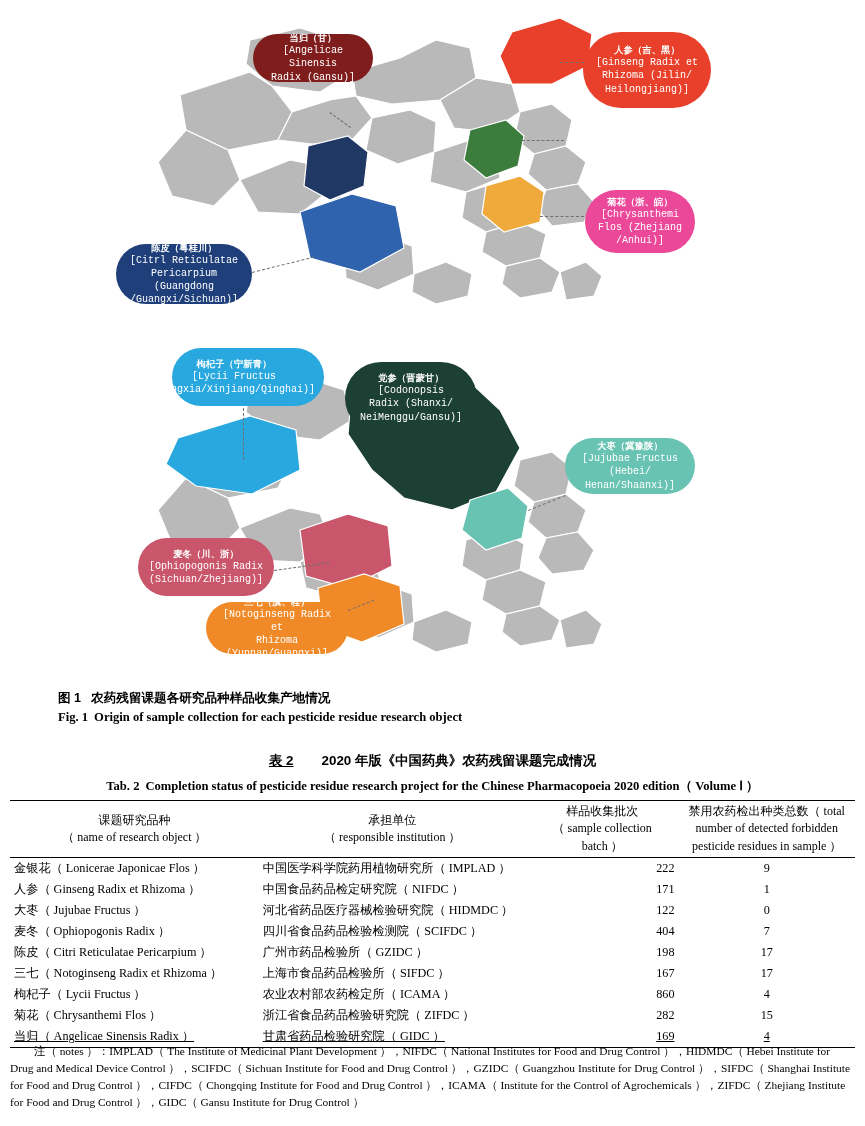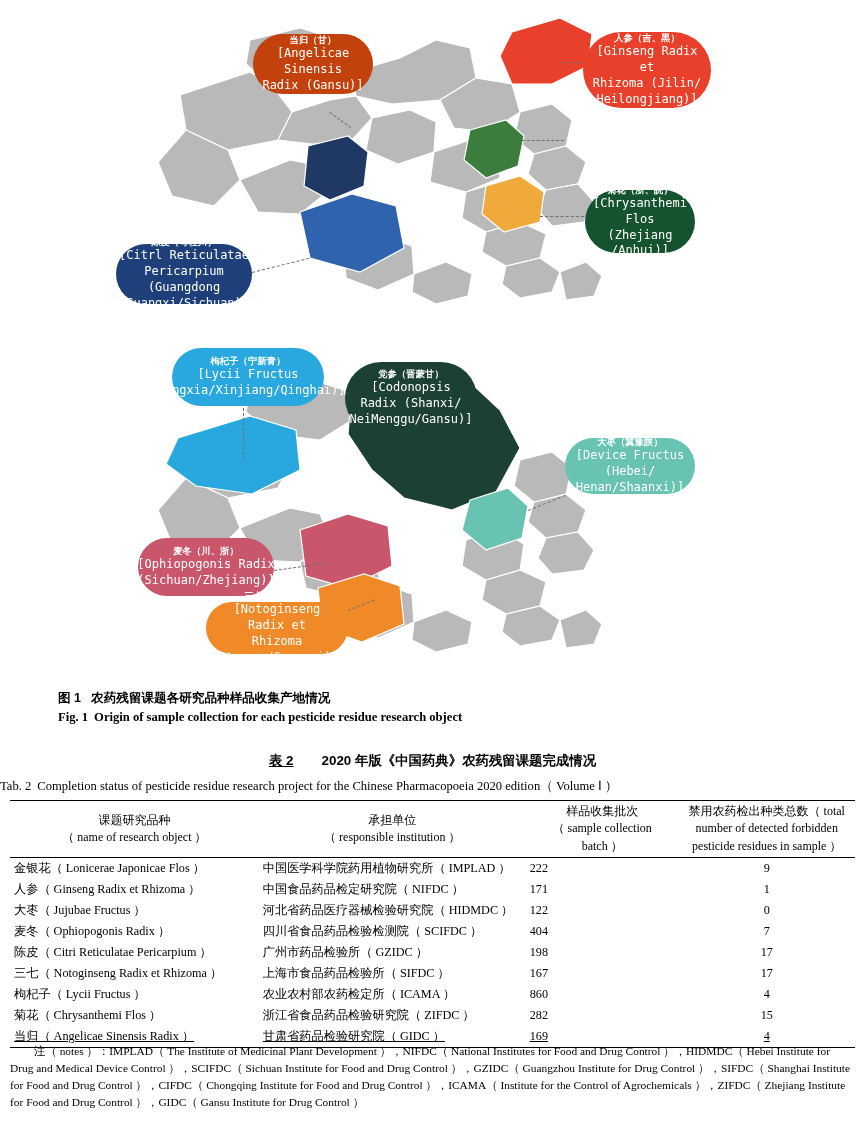--- a/index.html
+++ b/index.html
@@ -52,21 +52,21 @@
     align-items: center;
     justify-content: center;
   }
   .bubble span { display: block; }
   .bubble .cn {
     font-family: "Liberation Sans", sans-serif;
     font-size: 9.2px;
     font-weight: bold;
     letter-spacing: .2px;
   }
-  .bubble .en { font-size: 12px; }
+  .bubble .en { font-size: 10px; font-family: Liberation Mono, monospace; }
   .lead {
     position: absolute;
     border-top: 1px dashed #6f6f6f;
     height: 0;
     transform-origin: 0 0;
   }
 
   
   .caption {
     position: absolute;
@@ -85,22 +85,22 @@
     top: 752px; left: 0; width: 865px;
     text-align: center;
     font-family: "Liberation Sans", sans-serif;
     font-weight: bold;
     font-size: 13.4px;
   }
   .tab-title-cn .num { margin-right: 28px; text-decoration: underline; }
   .tab-title-en {
     position: absolute;
     top: 778px; left: 0; width: 865px;
-    text-align: left;
-    font-weight: normal;
+    text-align: center;
+    font-weight: bold;
     font-size: 12.6px;
   }
   .tab-title-en .num { margin-right: 6px; }
 
   table.data {
     position: absolute;
     top: 800px;
     left: 10px;
     width: 845px;
     border-collapse: collapse;
@@ -114,21 +114,21 @@
     font-weight: normal;
     text-align: center;
     line-height: 1.45;
     font-size: 12px;
   }
   .rule-top td, .rule-top th { border-top: 1.6px solid #000; }
   .rule-mid td, .rule-mid th { border-top: 1px solid #000; }
   .rule-bot td { border-bottom: 1.6px solid #000; text-decoration: underline; }
   td.c1 { width: 250px; padding-left: 30px; }
   td.c2 { width: 270px; padding-left: 4px; }
-  td.c3 { width: 150px; text-align: left; }
+  td.c3 { width: 150px; text-align: right; }
   td.c4 { width: 175px; text-align: center; }
   th.c1 { width: 250px; }
   th.c2 { width: 270px; }
   th.c3 { width: 150px; }
   th.c4 { width: 175px; }
 
   .notes {
     position: absolute;
     left: 10px;
     top: 1043px;
@@ -170,42 +170,42 @@
           <path fill="#b9b9b9" d="M560 272 L586 262 L602 276 L594 296 L566 300 Z"></path>
 
           <path fill="#e8402a" d="M512 32 L560 18 L592 34 L588 66 L552 84 L512 84 L500 56 Z"></path>
           <path fill="#1f3864" d="M308 146 L348 136 L368 152 L364 186 L330 200 L304 186 Z"></path>
           <path fill="#3c7d3e" d="M470 130 L506 120 L524 136 L518 166 L486 178 L464 160 Z"></path>
           <path fill="#f0a93b" d="M486 186 L520 176 L544 192 L540 222 L504 232 L482 214 Z"></path>
           <path fill="#2f63ad" d="M300 212 L352 194 L396 206 L404 248 L360 272 L310 258 Z"></path>
         </g>
       </svg>
 
-      <div class="bubble" style="left:253px; top:34px; width:120px; height:60px; background:#c2410c;">
+      <div class="bubble" style="left:253px; top:34px; width:120px; height:48px; background:#7f1d1d;">
         <span>
           <span class="cn">当归（甘）</span>
           <span class="en">[Angelicae Sinensis</span>
           <span class="en">Radix (Gansu)]</span>
         </span>
       </div>
       <div class="lead" style="left:330px; top:112px; width:26px; transform:rotate(36deg);"></div>
 
       <div class="bubble" style="left:583px; top:32px; width:128px; height:76px; background:#e8402a;">
         <span>
           <span class="cn">人参（吉、黑）</span>
           <span class="en">[Ginseng Radix et</span>
           <span class="en">Rhizoma (Jilin/</span>
           <span class="en">Heilongjiang)]</span>
         </span>
       </div>
       <div class="lead" style="left:560px; top:62px; width:24px;"></div>
 
       <div class="lead" style="left:522px; top:140px; width:42px;"></div>
 
-      <div class="bubble" style="left:585px; top:190px; width:110px; height:63px; background:#14532d;">
+      <div class="bubble" style="left:585px; top:190px; width:110px; height:63px; background:#ec4899;">
         <span>
           <span class="cn">菊花（浙、皖）</span>
           <span class="en">[Chrysanthemi</span>
           <span class="en">Flos (Zhejiang</span>
           <span class="en">/Anhui)]</span>
         </span>
       </div>
       <div class="lead" style="left:540px; top:216px; width:44px;"></div>
 
       <div class="bubble" style="left:116px; top:244px; width:136px; height:60px; background:#1f3f7a;">
@@ -238,42 +238,42 @@
           <path fill="#b9b9b9" d="M520 130 L552 122 L572 138 L566 164 L534 172 L514 156 Z"></path>
 
           <path fill="#29a8df" d="M178 108 L250 86 L296 100 L300 140 L252 164 L196 156 L166 134 Z"></path>
           <path fill="#1d4034" d="M352 58 L410 40 L470 52 L500 80 L520 118 L496 162 L452 180 L404 168 L372 140 L348 104 Z"></path>
           <path fill="#69c3b2" d="M470 170 L508 158 L528 176 L522 208 L486 220 L462 200 Z"></path>
           <path fill="#c9566a" d="M300 200 L348 184 L388 196 L392 236 L348 258 L306 246 Z"></path>
           <path fill="#f08a28" d="M318 258 L364 244 L400 256 L404 294 L362 312 L322 298 Z"></path>
         </g>
       </svg>
 
-      <div class="bubble" style="left:172px; top:18px; width:152px; height:58px; background:#29a8df;">
+      <div class="bubble" style="left:172px; top:18px; width:152px; height:58px; background:#29a8df;justify-content:flex-end;">
         <span>
           <span class="cn">枸杞子（宁新青）</span>
           <span class="en">[Lycii Fructus</span>
           <span class="en">(Ningxia/Xinjiang/Qinghai)]</span>
         </span>
       </div>
       <div class="lead" style="left:244px; top:78px; width:52px; transform:rotate(90deg);"></div>
 
       <div class="bubble" style="left:345px; top:32px; width:132px; height:72px; background:#1d4034;">
         <span>
           <span class="cn">党参（晋蒙甘）</span>
           <span class="en">[Codonopsis</span>
           <span class="en">Radix (Shanxi/</span>
           <span class="en">NeiMenggu/Gansu)]</span>
         </span>
       </div>
 
       <div class="bubble" style="left:565px; top:108px; width:130px; height:56px; background:#69c3b2;">
         <span>
           <span class="cn">大枣（冀豫陕）</span>
-          <span class="en">[Device Fructus (Hebei/</span>
+          <span class="en">[Jujubae Fructus (Hebei/</span>
           <span class="en">Henan/Shaanxi)]</span>
         </span>
       </div>
       <div class="lead" style="left:528px; top:180px; width:40px; transform:rotate(-22deg);"></div>
 
       <div class="bubble" style="left:138px; top:208px; width:136px; height:58px; background:#c9566a;">
         <span>
           <span class="cn">麦冬（川、浙）</span>
           <span class="en">[Ophiopogonis Radix</span>
           <span class="en">(Sichuan/Zhejiang)]</span>

